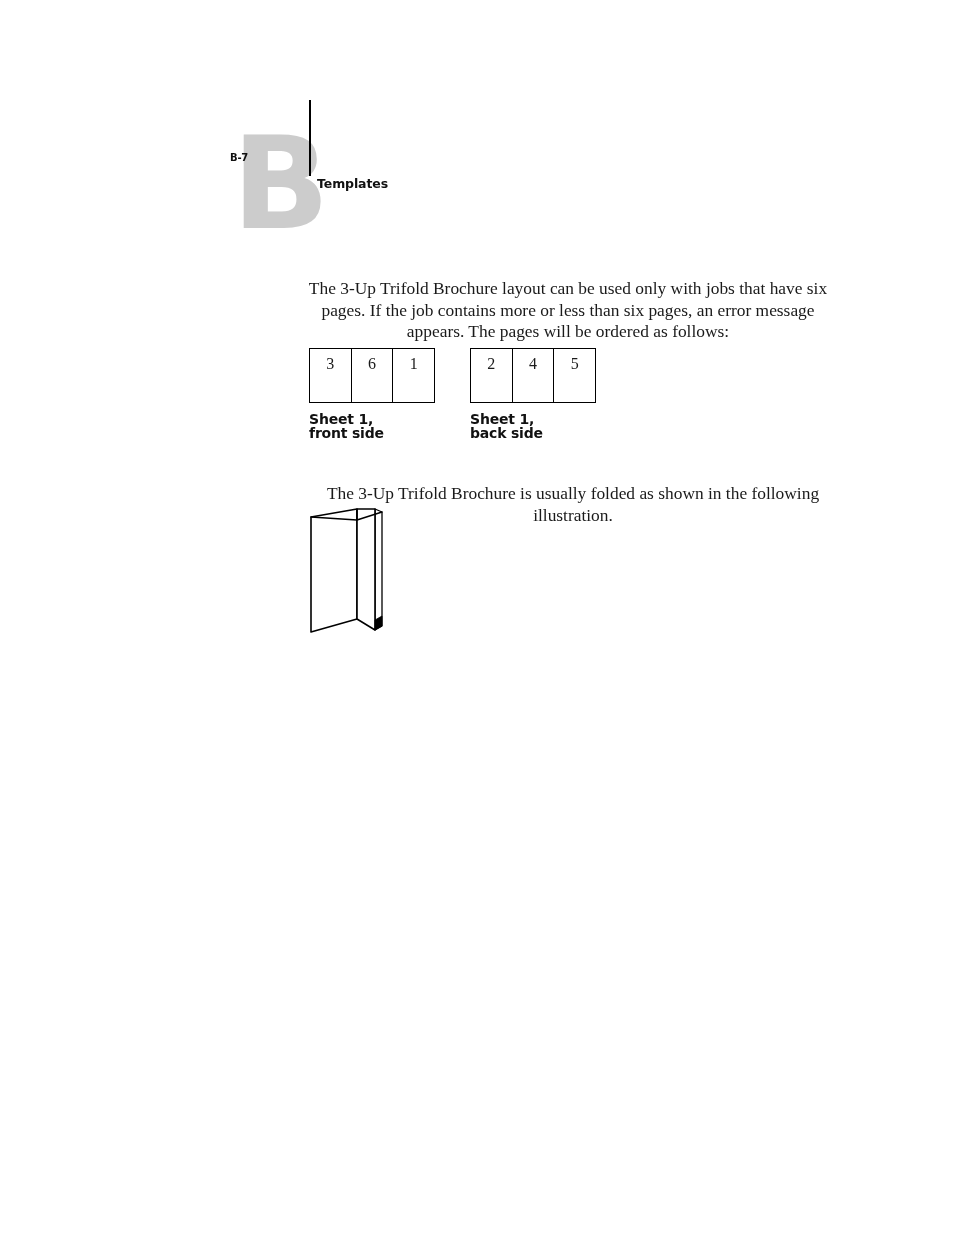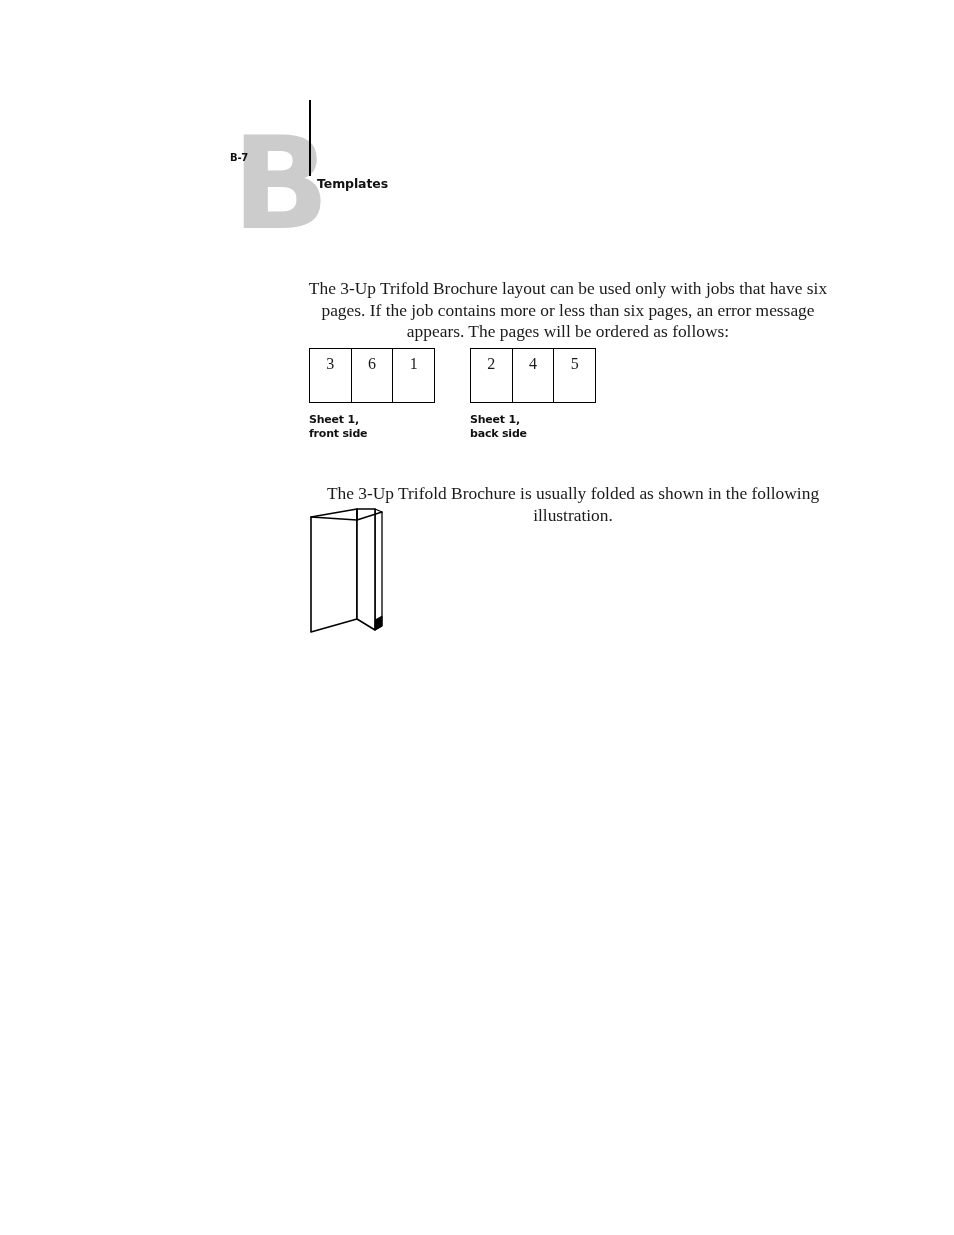--- a/index.html
+++ b/index.html
@@ -113,21 +113,21 @@
     font-family: "Liberation Serif", serif;
     font-size: 16px;
     color: #1a1a1a;
   }
   .sheet-cell:last-child { border-right: none; }
 
   .sheet-caption {
     margin-top: 10px;
     font-family: "DejaVu Sans", sans-serif;
     font-weight: bold;
-    font-size: 11px;
+    font-size: 14px;
     line-height: 13.5px;
     letter-spacing: -0.2px;
     color: #111111;
     white-space: pre-line;
   }
 
   
   #fold-illustration {
     position: absolute;
     left: 300px;

